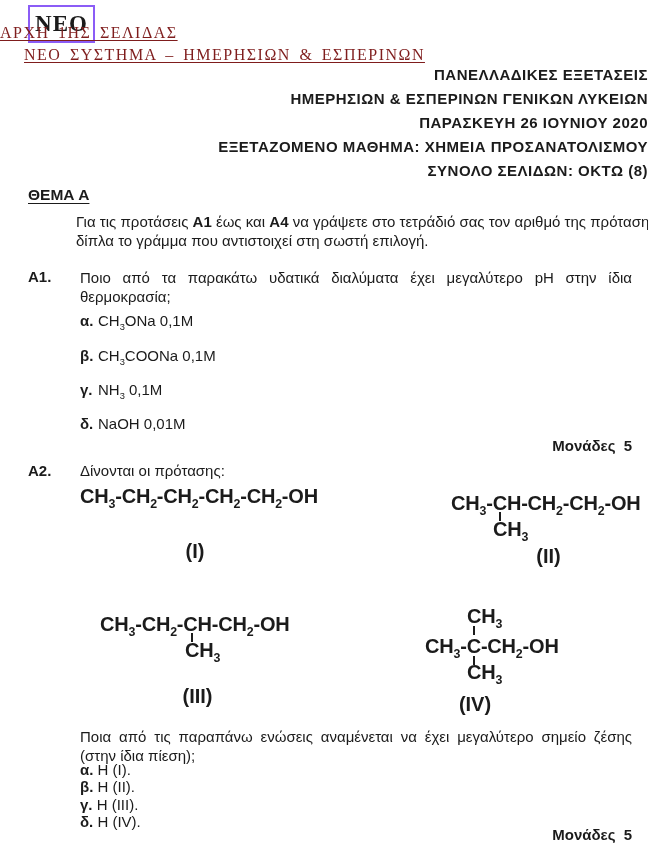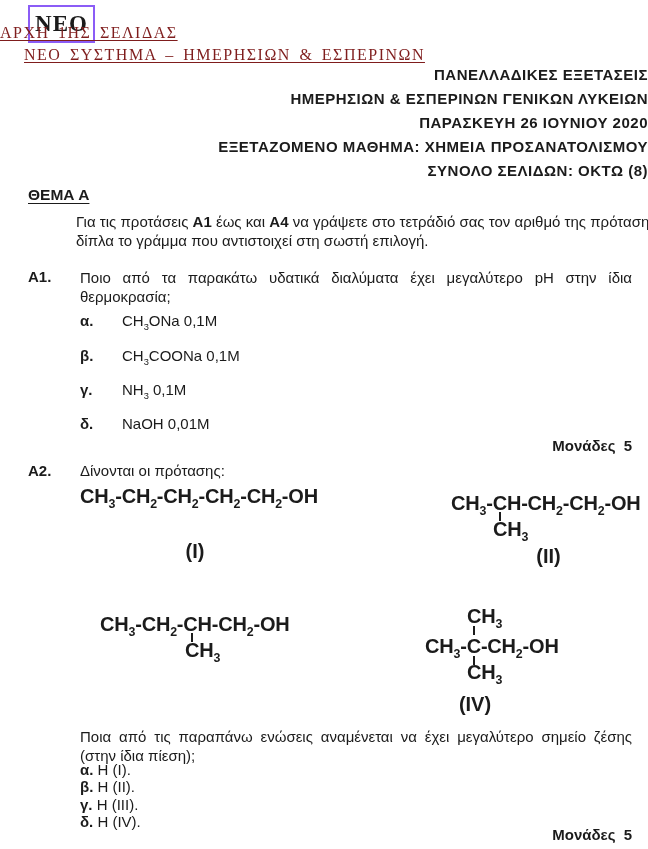--- a/index.html
+++ b/index.html
@@ -56,21 +56,21 @@
   .intro { left: 28px; top: 212px; width: 604px; margin-left: 48px; }
 
   .qnum { font-weight: bold; font-size: 15px; }
   .q-a1-num { left: 28px; top: 268px; }
   .q-a1-text { left: 80px; top: 268px; width: 552px; }
   .q-a2-num { left: 28px; top: 462px; }
   .q-a2-text { left: 80px; top: 462px; font-size: 15px; }
 
   .opt-letter { font-weight: bold; font-size: 15px; }
   .opt-text { font-size: 15px; }
-  .opt-row .opt-text { position: absolute; left: 42px; top: 0; white-space: nowrap; }
+  .opt-row .opt-text { position: absolute; left: 18px; top: 0; white-space: nowrap; }
   .opt-row { position: absolute; left: 80px; }
   .opt-a { top: 312px; } .opt-b { top: 347px; }
   .opt-c { top: 381px; } .opt-d { top: 415px; }
 
   .points {
     right: 16px; font-weight: bold; font-size: 15px;
     word-spacing: 4px;
   }
   .points-1 { top: 437px; }
   .points-2 { top: 826px; }
@@ -163,20 +163,21 @@
   <div class="struct">CH<sub>3</sub>-CH-CH<sub>2</sub>-CH<sub>2</sub>-OH</div>
   <div class="bond"></div>
   <div class="struct branch">CH<sub>3</sub></div>
   <div class="struct-label">(II)</div>
 </div>
 
 <div class="abs s3">
   <div class="struct">CH<sub>3</sub>-CH<sub>2</sub>-CH-CH<sub>2</sub>-OH</div>
   <div class="bond"></div>
   <div class="struct branch">CH<sub>3</sub></div>
+  <div class="struct-label">(III)</div>
 </div>
 
 <div class="abs s4">
   <div class="struct branch-top">CH<sub>3</sub></div>
   <div class="bond bond-top"></div>
   <div class="struct main">CH<sub>3</sub>-C-CH<sub>2</sub>-OH</div>
   <div class="bond bond-bottom"></div>
   <div class="struct branch-bottom">CH<sub>3</sub></div>
   <div class="struct-label">(IV)</div>
 </div>

